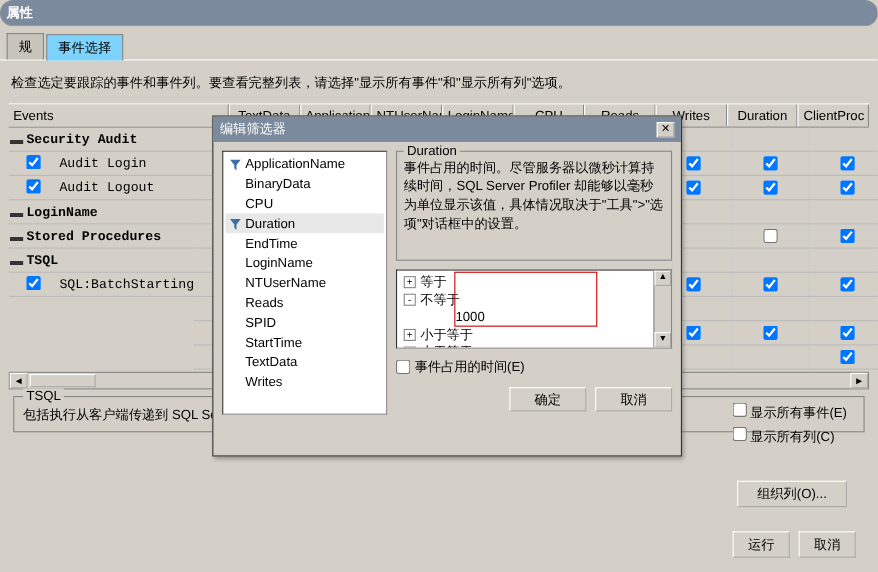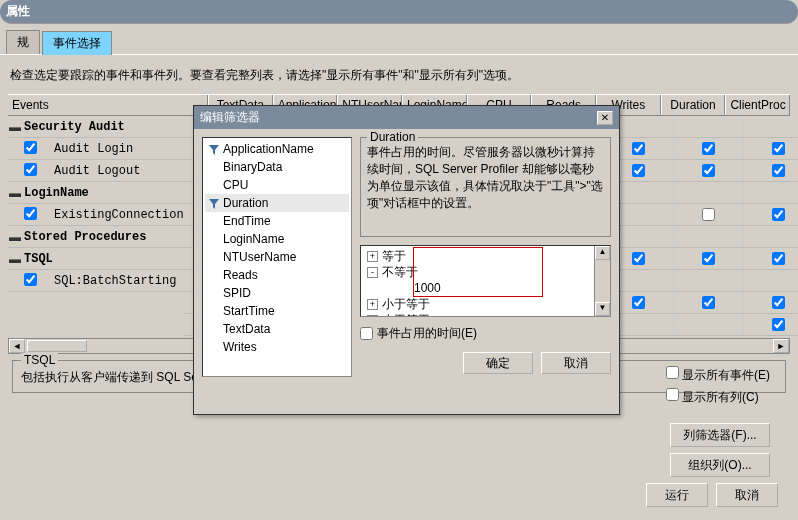--- a/index.html
+++ b/index.html
@@ -29,21 +29,21 @@
 .scroll-h { height: 16px; background: #d4d0c8; border: 1px solid #888; display: flex; align-items: center; margin-top: 2px; }
 .scroll-btn { width: 16px; height: 14px; background: #d4d0c8; border: 1px outset #fff; text-align: center; font-size: 9px; line-height: 12px; }
 .scroll-thumb { width: 60px; height: 12px; background: #d4d0c8; border: 1px outset #fff; margin-left: 2px; }
 .fieldset { border: 1px solid #888; margin: 6px 4px; padding: 8px 8px 6px 8px; position: relative; }
 .fieldset-title { position: absolute; top: -8px; left: 8px; background: #d4d0c8; padding: 0 3px; }
 .side-checks { position: absolute; right: 28px; top: 362px; }
 .side-checks label { display: block; margin: 4px 0; }
 .side-btns { position: absolute; right: 28px; top: 420px; }
 .side-btns button, .bottom-btns button { width: 100px; height: 24px; background: #d4d0c8; border: 1px outset #fff; margin: 3px 0; cursor: pointer; }
 .bottom-btns { position: absolute; right: 20px; bottom: 10px; display: flex; gap: 8px; }
-.bottom-btns button { width: 62px; }
+.bottom-btns button { width: 52px; }
 
 .dialog { position: absolute; left: 193px; top: 105px; width: 427px; height: 310px; background: #d4d0c8; border: 1px solid #333; box-shadow: 2px 2px 4px rgba(0,0,0,0.3); }
 .dlg-title { background: #7b8a9c; color: #fff; padding: 3px 6px; display: flex; justify-content: space-between; align-items: center; }
 .dlg-close { width: 16px; height: 14px; background: #d4d0c8; border: 1px outset #fff; color: #000; font-size: 10px; text-align: center; line-height: 12px; cursor: pointer; }
 .dlg-body { display: flex; padding: 8px; gap: 8px; }
 .col-list { width: 150px; height: 240px; background: #fff; border: 1px inset #888; overflow: auto; padding: 2px; }
 .col-item { padding: 2px 4px; display: flex; align-items: center; gap: 4px; cursor: pointer; }
 .col-item.selected { background: #e8e8e8; }
 .funnel { width: 10px; height: 10px; display: inline-block; }
 .funnel svg { width: 10px; height: 10px; }
@@ -105,25 +105,20 @@
         <div class="ev-row">
           <div class="ev-toggle"></div>
           <div class="ev-check"><input type="checkbox" checked="" style=""></div>
           <div class="ev-label ev-item">Audit Logout</div>
         </div>
         <div class="ev-row">
           <div class="ev-toggle">▬</div>
           <div class="ev-label ev-cat">LoginName</div>
         </div>
         <div class="ev-row">
-          <div class="ev-toggle"></div>
-          <div class="ev-check"><input type="checkbox" checked="" style=""></div>
-          <div class="ev-label ev-item">ExistingConnection</div>
-        </div>
-        <div class="ev-row">
           <div class="ev-toggle">▬</div>
           <div class="ev-label ev-cat">Stored Procedures</div>
         </div>
         <div class="ev-row">
           <div class="ev-toggle">▬</div>
           <div class="ev-label ev-cat">TSQL</div>
         </div>
         <div class="ev-row">
           <div class="ev-toggle"></div>
           <div class="ev-check"><input type="checkbox" checked="" style=""></div>
@@ -293,21 +288,21 @@
     <input type="checkbox" style="">
     <span>显示所有事件(E)</span>
   </label>
   <label>
     <input type="checkbox" style="">
     <span>显示所有列(C)</span>
   </label>
 </div>
 
 <div class="side-btns">
-  <button>列筛选器(F)...</button><br>
+  <br>
   <button>组织列(O)...</button>
 </div>
 
 <div class="bottom-btns">
   <button>运行</button>
   <button>取消</button>
 </div>
 
 <div class="dialog">
   <div class="dlg-title">

